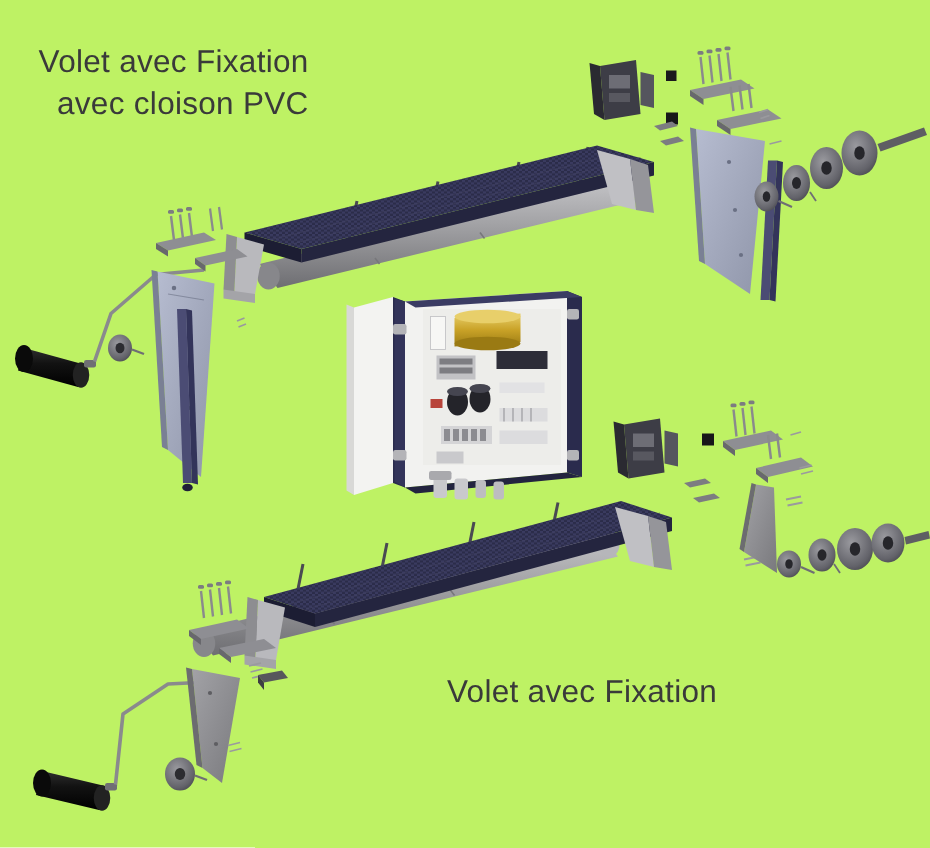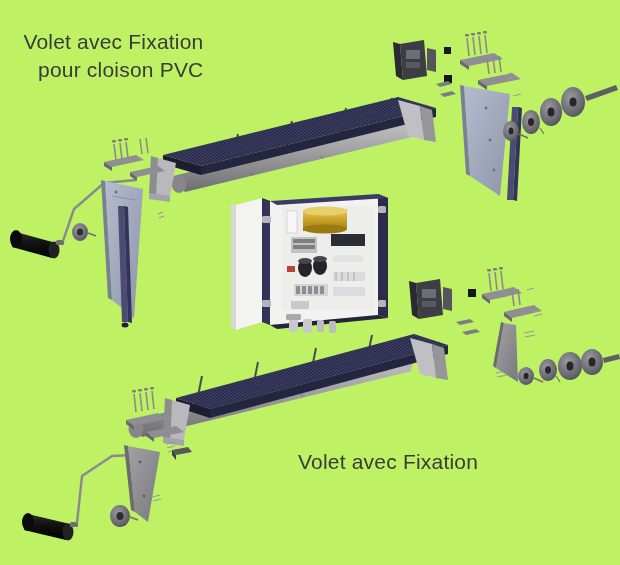--- a/index.html
+++ b/index.html
@@ -477,17 +477,17 @@
         <ellipse cx="592" cy="362" rx="3.5" ry="4.5" fill="#26262b"></ellipse>
         <path d="M603,358 L619,354 L620,359 L604,363 Z" fill="#5e5e63"></path>
         <ellipse cx="526" cy="376" rx="8" ry="9" fill="url(#wheelGrad)"></ellipse>
         <ellipse cx="526" cy="376" rx="2.5" ry="3.2" fill="#26262b"></ellipse>
         <path d="M534,378 L543,382" stroke="#6f6f74" stroke-width="1.4"></path>
         <path d="M556,376 L560,382" stroke="#6f6f74" stroke-width="1.2"></path>
       </g>
     </g>
   </svg>
 
-  <div class="title" id="title-top"><span>Volet avec Fixation</span><br><span style="display:inline-block;padding-left:16px">pour cloison PVC</span></div>
+  <div class="title" id="title-top"><span>Volet avec Fixation</span><br><span style="display:inline-block;padding-left:16px">avec cloison PVC</span></div>
 
   <div class="title" id="title-bottom"><span style="display:inline-block;padding-left:8px">Volet avec Fixation</span><br></div>
 
 </div>
 
 </body></html>

